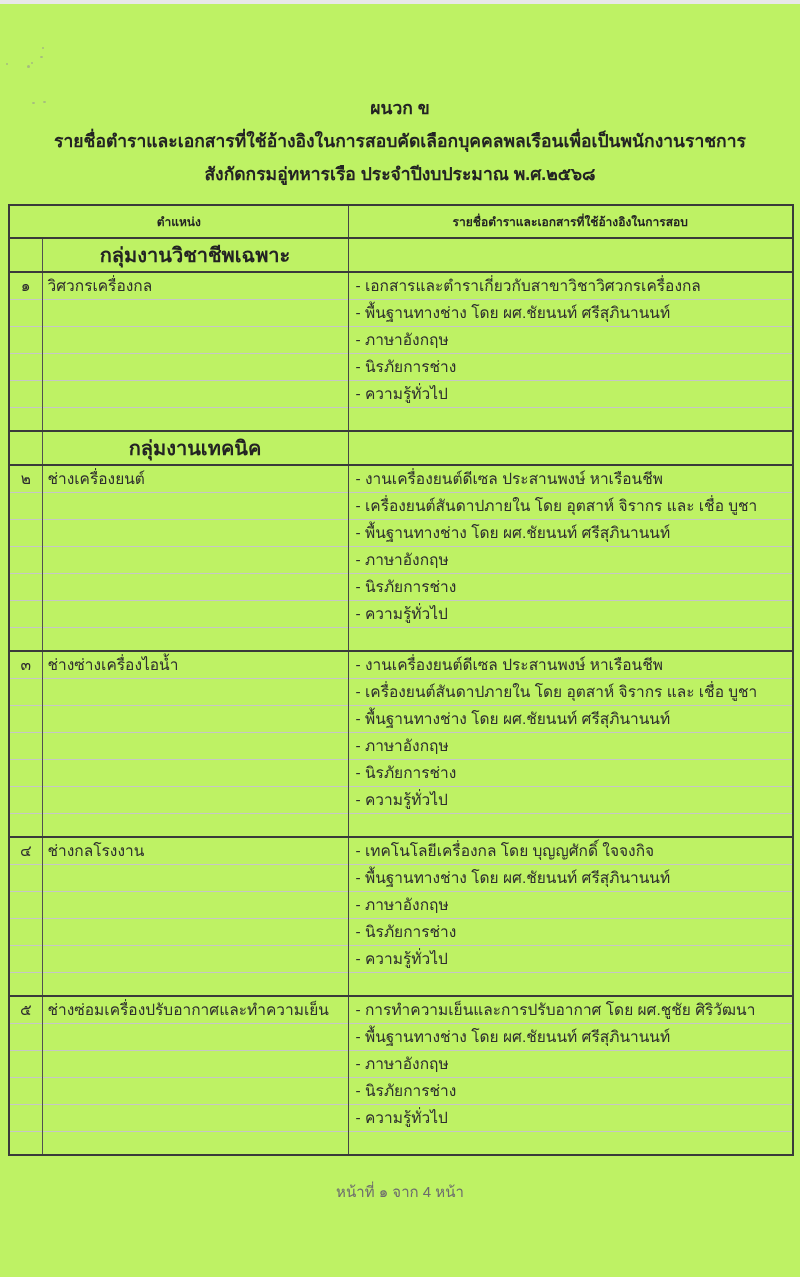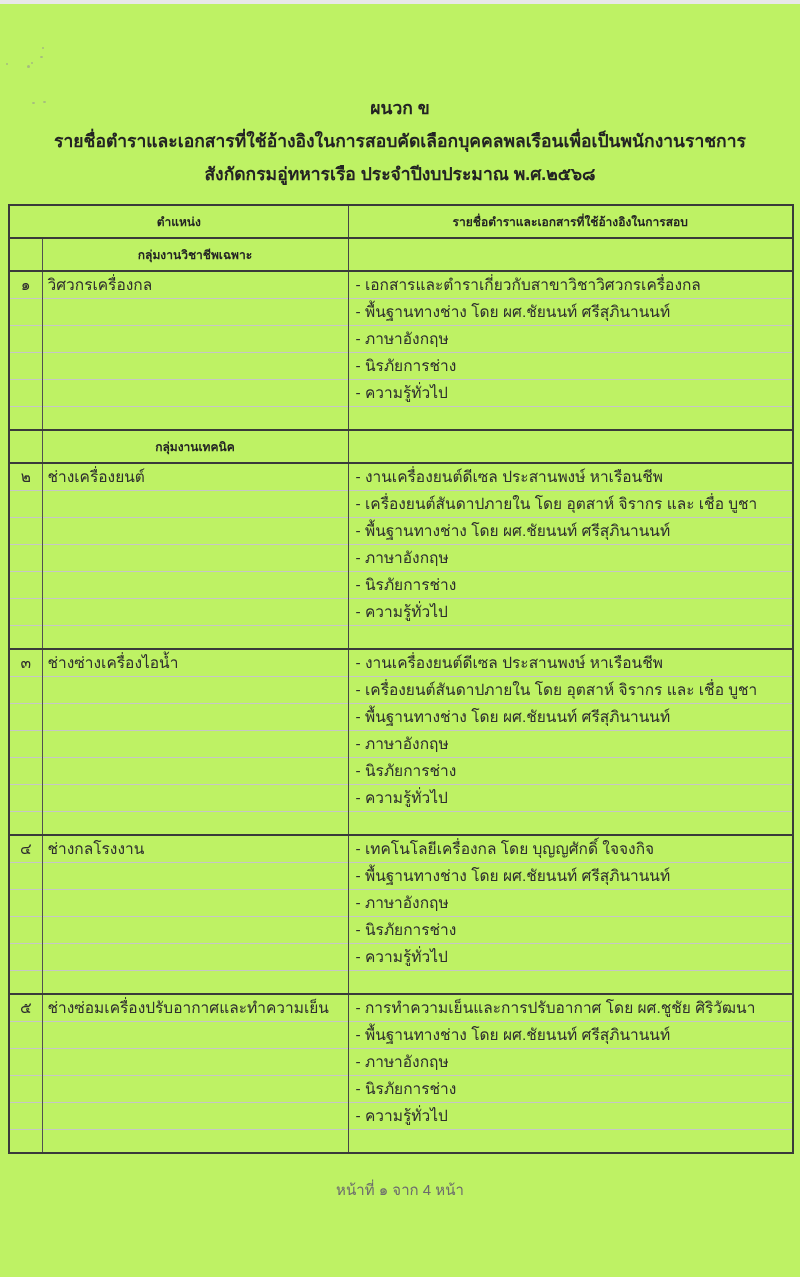--- a/index.html
+++ b/index.html
@@ -40,21 +40,21 @@
     border-bottom: 2px solid #3a3a3a;
   }
   thead th.h-ref { border-left: 1.5px solid #454545; border-radius: 9px; }
 
   td { vertical-align: middle; font-size: 15.5px; color: #2e2e2e; overflow: hidden; white-space: nowrap; }
   td.c-num { text-align: center; border-right: 1.5px solid #515151; }
   td.c-pos { padding-left: 5px; border-right: 1.5px solid #454545; }
   td.c-ref { padding-left: 7px; }
 
   tr.section td { height: 33px; border-top: 2px solid #3a3a3a; }
-  tr.section td.c-pos { text-align: center; font-weight: bold; font-size: 12px; color: #232323; padding-left: 0; }
+  tr.section td.c-pos { text-align: center; font-weight: bold; font-size: 20px; color: #232323; padding-left: 0; }
   tr.entry td { height: 27px; border-top: 2px solid #3a3a3a; }
   tr.ref td { height: 27px; border-top: 1px solid #c6c6c6; }
   tr.spacer td { height: 24px; border-top: 1px solid #c6c6c6; }
 
   .page-footer {
     margin-top: 24px;
     text-align: center;
     font-size: 15px;
     color: #6d6d6d;
   }

